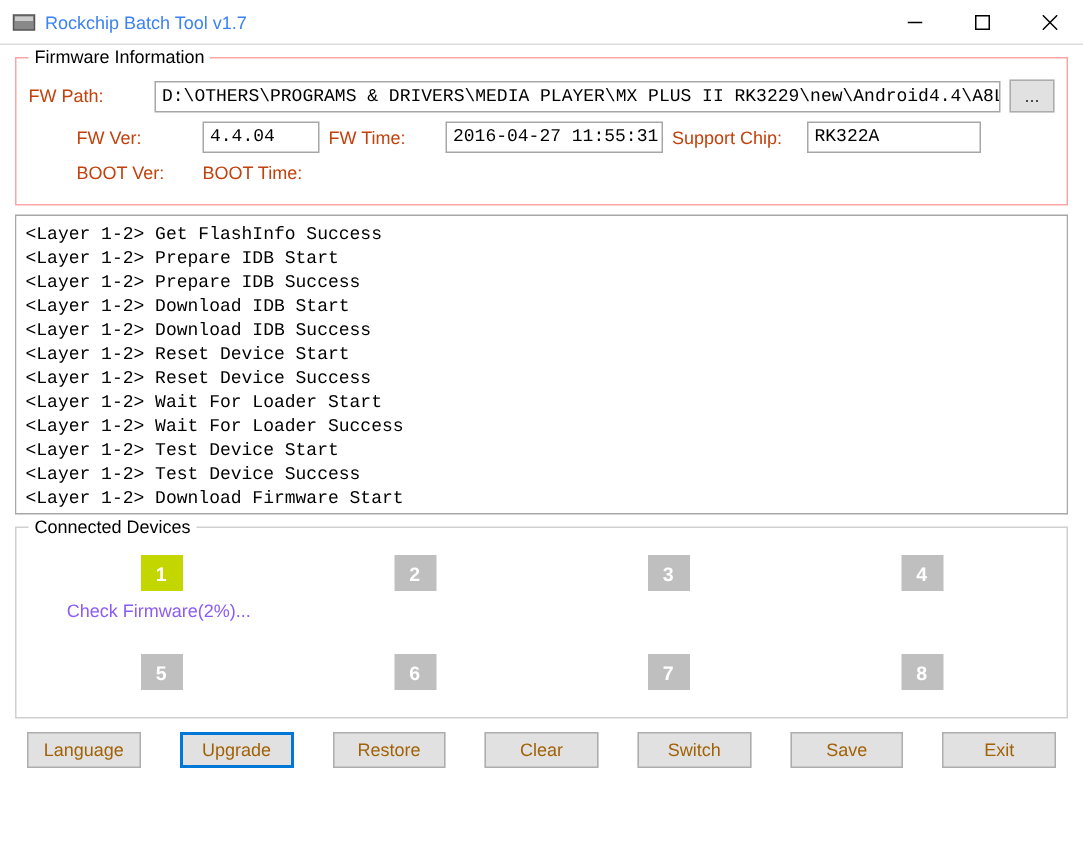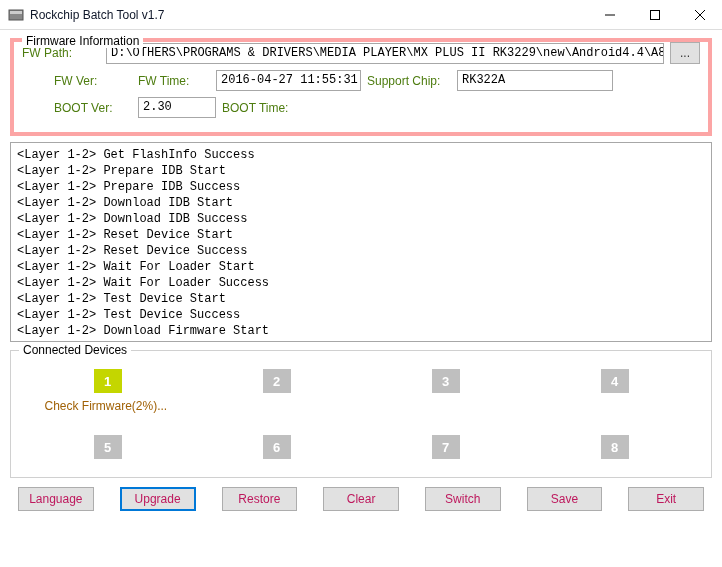--- a/index.html
+++ b/index.html
@@ -24,60 +24,60 @@
       padding-left: 8px;
     }
     .titlebar-icon {
       width: 16px;
       height: 16px;
       margin-right: 6px;
       display: inline-block;
     }
     .titlebar-title {
       flex: 1;
-      color: #0f172a;
+      color: #3b82f6;
     }
     .win-btns {
       display: flex;
       height: 100%;
     }
     .win-btn {
       width: 45px;
       height: 100%;
       display: flex;
       align-items: center;
       justify-content: center;
       color: #000;
     }
     .win-btn svg { width: 10px; height: 10px; }
     .content {
       padding: 8px 10px;
     }
     .groupbox {
-      border: 4px solid #fca5a5;
+      border: 1px solid #fca5a5;
       position: relative;
-      padding: 0 8px 8px 8px;
+      padding: 14px 8px 8px 8px;
       margin-bottom: 6px;
     }
     .groupbox-title {
       position: absolute;
       top: -8px;
       left: 8px;
       background: #fff;
       padding: 0 4px;
       color: #000;
     }
     .fw-row1 {
       display: flex;
       align-items: center;
       margin-bottom: 6px;
       gap: 6px;
     }
     .label {
-      color: #4d7c0f;
+      color: #c2410c;
       white-space: nowrap;
     }
     .textbox {
       border: 1px solid #a7a7a7;
       background: #fff;
       padding: 2px 4px;
       height: 21px;
       font-family: "SimSun", "Courier New", monospace;
       font-size: 12px;
       overflow: hidden;
@@ -101,21 +101,21 @@
       align-items: center;
       gap: 6px;
       margin-bottom: 6px;
       margin-left: 32px;
     }
     .fw-ver-label { width: 78px; }
     .fw-ver-box { width: 78px; }
     .fw-time-label { width: 72px; }
     .fw-time-box { width: 145px; }
     .chip-label { width: 84px; }
-    .chip-box { width: 156px; }
+    .chip-box { width: 116px; }
     .log-area {
       border: 1px solid #a7a7a7;
       background: #fff;
       height: 200px;
       padding: 4px 6px;
       font-family: "SimSun", "Courier New", monospace;
       font-size: 12px;
       line-height: 16px;
       overflow-y: scroll;
       white-space: pre;
@@ -144,39 +144,39 @@
       align-items: center;
       justify-content: center;
       color: #fff;
       font-size: 13px;
       font-weight: bold;
     }
     .dev-active { background: #c4d600; }
     .dev-inactive { background: #bfbfbf; }
     .dev-status {
       margin-top: 6px;
-      color: #a16207;
+      color: #8b5cf6;
       font-size: 12px;
       text-align: left;
       padding-left: 12px;
     }
     .btn-row {
       display: flex;
       gap: 26px;
       padding: 4px 8px;
     }
     .btn {
       width: 80px;
       height: 24px;
       border: 1px solid #adadad;
       background: #e1e1e1;
       display: flex;
       align-items: center;
       justify-content: center;
-      color: #be185d;
+      color: #a16207;
     }
     .btn-focus {
       border: 2px solid #0078d7;
       padding: 0;
     }
     ::-webkit-scrollbar { width: 17px; }
     ::-webkit-scrollbar-track { background: #f0f0f0; }
     ::-webkit-scrollbar-thumb { background: #cdcdcd; }
     ::-webkit-scrollbar-button {
       background: #f0f0f0;
@@ -221,29 +221,29 @@
     <div class="groupbox-title">Firmware Information</div>
 
     <div class="fw-row1">
       <span class="label fw-ver-label">FW Path:</span>
       <div class="textbox fw-path-box">D:\OTHERS\PROGRAMS &amp; DRIVERS\MEDIA PLAYER\MX PLUS II RK3229\new\Android4.4\A8L_RTL8189ETV</div>
       <div class="browse-btn">...</div>
     </div>
 
     <div class="fw-row2">
       <span class="label fw-ver-label">FW Ver:</span>
+      <div class="textbox fw-ver-box">4.4.04</div>
       <span class="label fw-time-label">FW Time:</span>
       <div class="textbox fw-time-box">2016-04-27 11:55:31</div>
       <span class="label chip-label">Support Chip:</span>
       <div class="textbox chip-box">RK322A</div>
     </div>
 
     <div class="fw-row2">
       <span class="label fw-ver-label">BOOT Ver:</span>
-      <div class="textbox fw-ver-box">2.30</div>
       <span class="label fw-time-label">BOOT Time:</span>
     </div>
   </div>
 
   <div class="log-area" id="log-area">&lt;Layer 1-2&gt; Get FlashInfo Success
 &lt;Layer 1-2&gt; Prepare IDB Start
 &lt;Layer 1-2&gt; Prepare IDB Success
 &lt;Layer 1-2&gt; Download IDB Start
 &lt;Layer 1-2&gt; Download IDB Success
 &lt;Layer 1-2&gt; Reset Device Start

